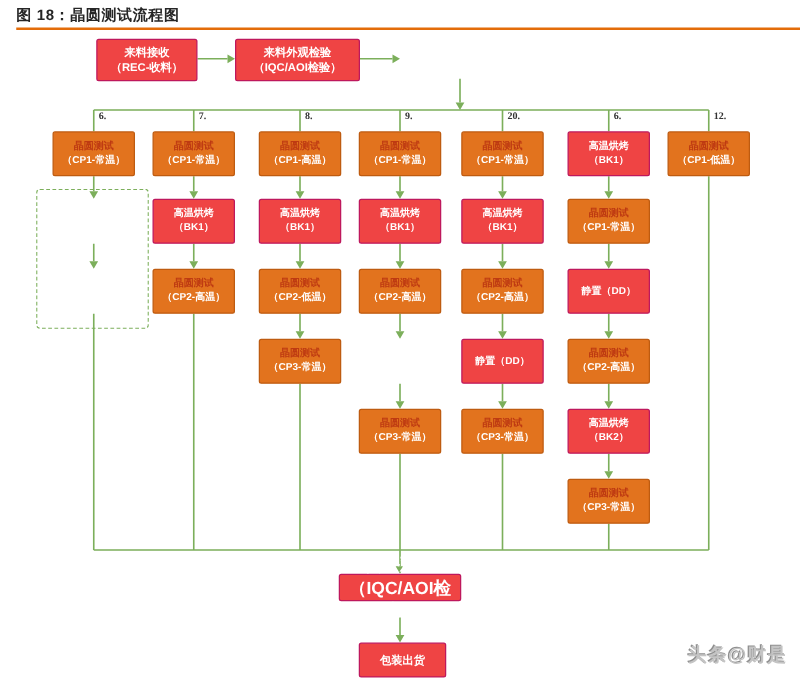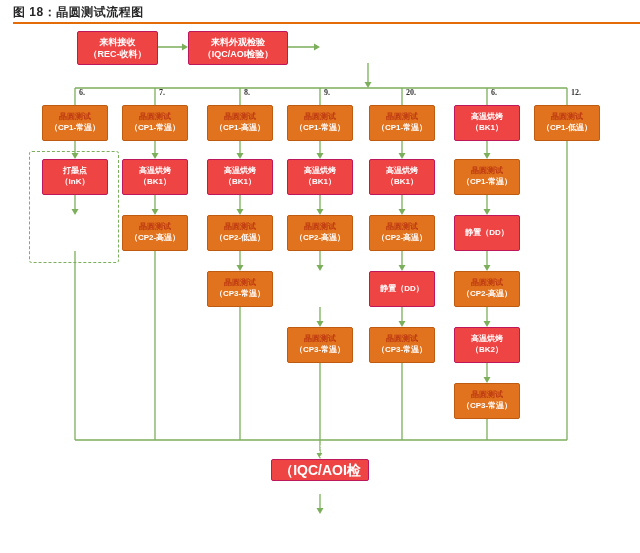--- a/index.html
+++ b/index.html
@@ -71,24 +71,20 @@
   <span class="colnum" style="left:244px;top:88px">8.</span>
   <span class="colnum" style="left:324px;top:88px">9.</span>
   <span class="colnum" style="left:406px;top:88px">20.</span>
   <span class="colnum" style="left:491px;top:88px">6.</span>
   <span class="colnum" style="left:571px;top:88px">12.</span>
 
   <div class="dashed-group"></div>
   <div class="box orange" style="left:42px;top:105px">
     <span class="l1">晶圆测试</span>
     <span class="l2">（CP1-常温）</span>
-  </div>
-  <div class="box green" style="left:42px;top:159px">
-    <span class="l1">打墨点</span>
-    <span class="l2">（InK）</span>
   </div>
 
   <div class="box orange" style="left:122px;top:105px">
     <span class="l1">晶圆测试</span>
     <span class="l2">（CP1-常温）</span>
   </div>
   <div class="box green" style="left:122px;top:159px">
     <span class="l1">高温烘烤</span>
     <span class="l2">（BK1）</span>
   </div>
@@ -177,14 +173,18 @@
 
   <div class="box orange" style="left:534px;top:105px">
     <span class="l1">晶圆测试</span>
     <span class="l2">（CP1-低温）</span>
   </div>
 
   <div class="box green out" style="left:271px;top:459px">
     <span class="l1">出货外观检验</span>
     <span class="l2">（IQC/AOI检验）</span>
   </div>
+  <div class="box green pack" style="left:287px;top:514px">
+    <span class="l1">包装出货</span>
+  </div>
 
+  <div class="watermark">头条@财是</div>
 </div>
 
 </body></html>

